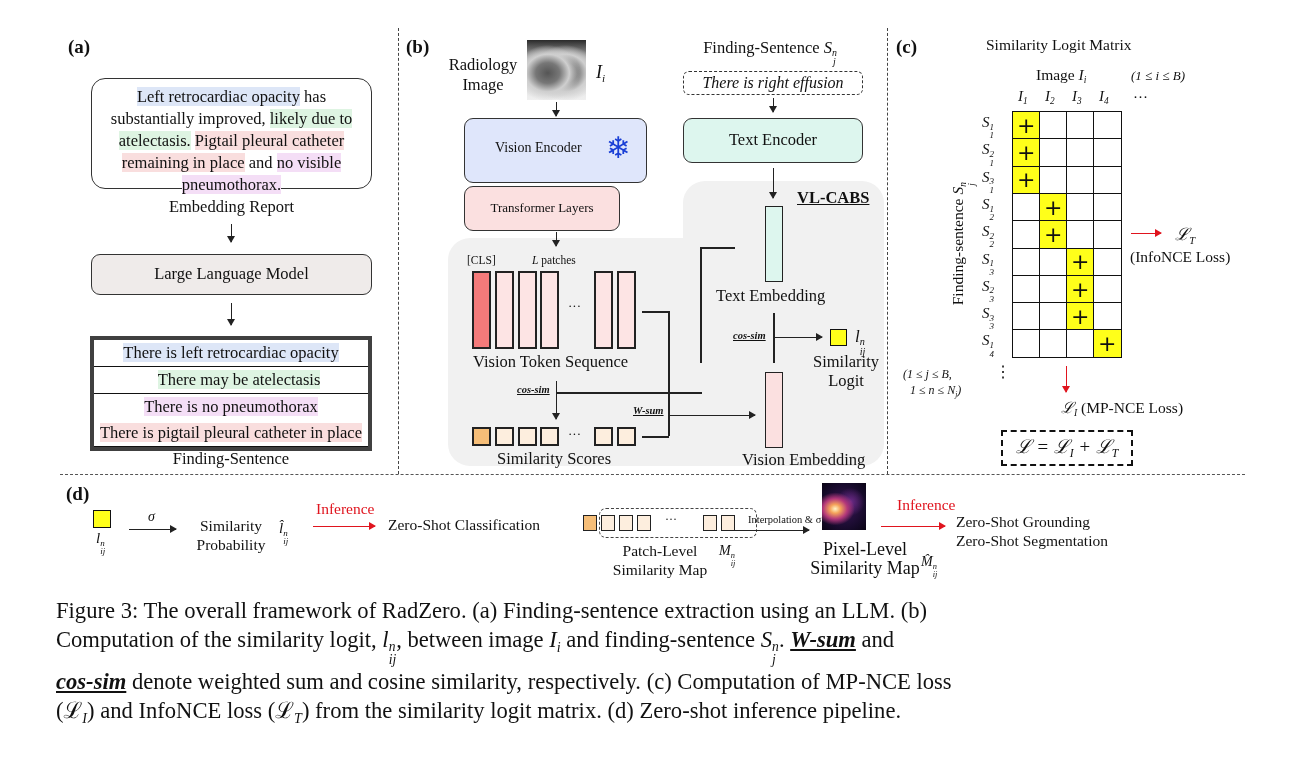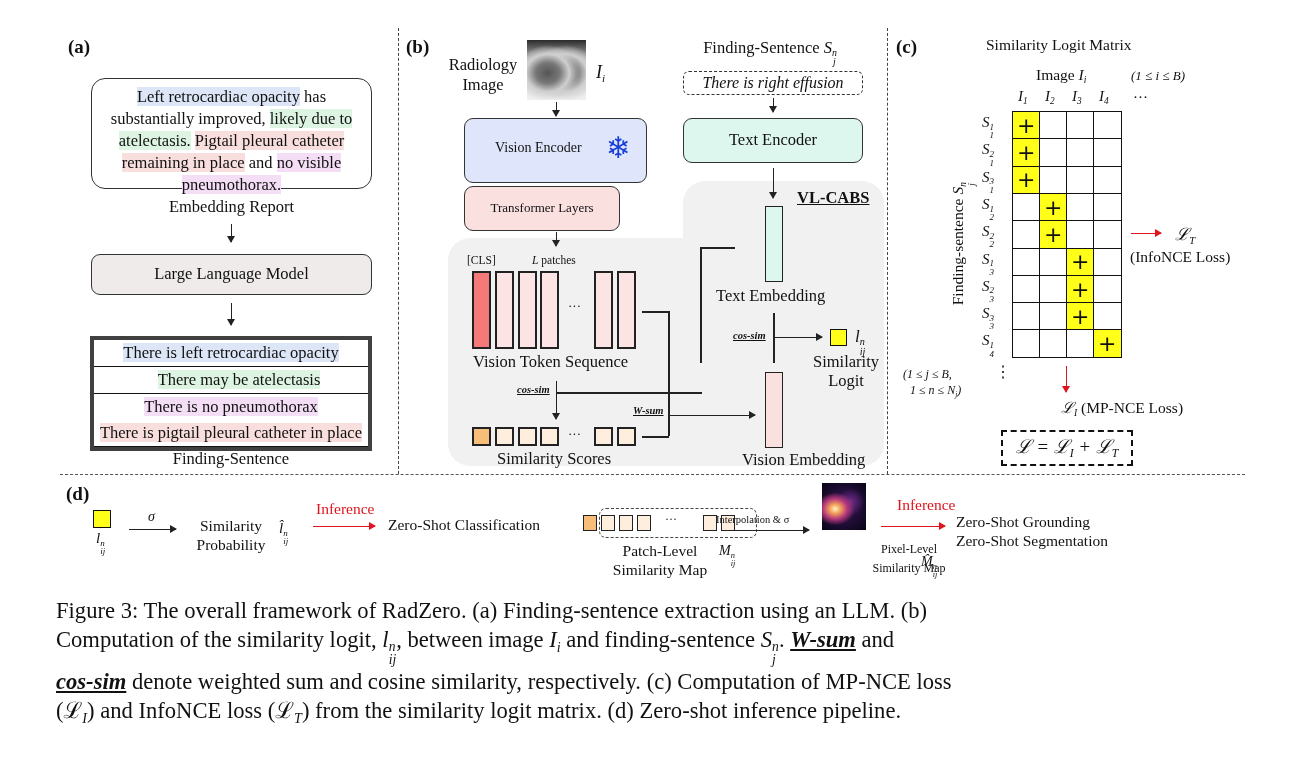--- a/index.html
+++ b/index.html
@@ -278,24 +278,24 @@
   <div>Patch-Level</div>
   <div>Similarity Map</div>
 </div>
 <div class="abs ital" style="left:719px;top:543px;font-size:14px;">
   <span>M</span><span class="supsub">
       <span>n</span>
       <span>ij</span>
     </span>
 </div>
 
-<div class="abs" style="left:716px;top:514px;font-size:10.5px;">Interpolation &amp; σ</div>
+<div class="abs" style="left:748px;top:514px;font-size:10.5px;">Interpolation &amp; σ</div>
 <div class="arrow-h" style="left:729px;top:530px;width:80px;font-size:0;"></div>
 <div class="abs heat" style="left:822px;top:483px;width:44px;height:47px;"></div>
-<div class="abs center" style="left:854px;top:540px;width:110px;font-size:12px;line-height:19px;">
+<div class="abs center" style="left:810px;top:540px;width:110px;font-size:18px;line-height:19px;">
   <div>Pixel-Level</div>
   <div>Similarity Map</div>
 </div>
 <div class="abs ital" style="left:921px;top:554px;font-size:14px;">
   <span>M̂</span><span class="supsub">
       <span>n</span>
       <span>ij</span>
     </span>
 </div>
 <div class="abs" style="left:897px;top:496px;font-size:15.5px;color:#e0141e;">Inference</div>

